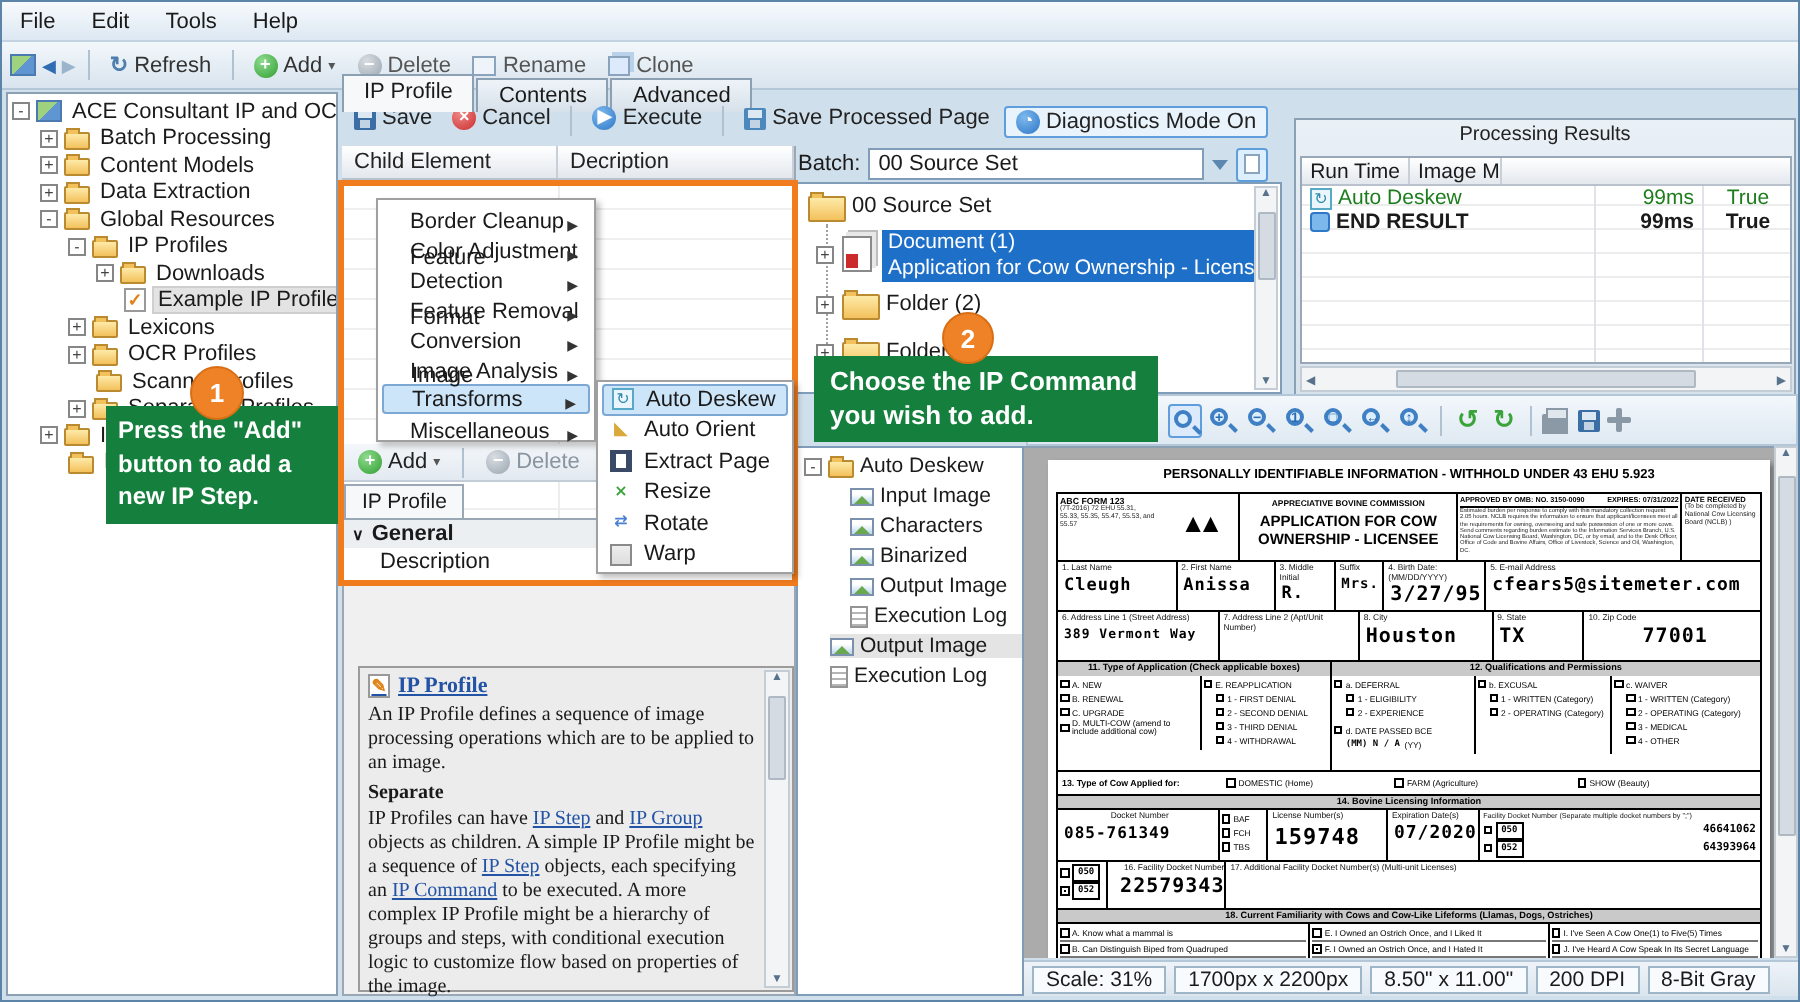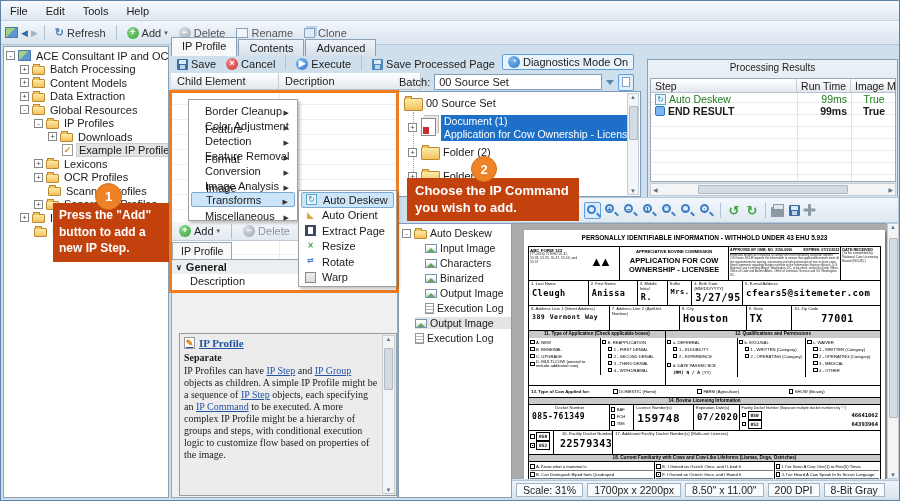--- a/index.html
+++ b/index.html
@@ -41,27 +41,27 @@
   .trow{display:flex;align-items:center;gap:3px;height:13.5px;font-size:11px;white-space:nowrap;}
   .trow .lbl{padding:0 2px;}
   .trow.sel .lbl{background:#e3e3e3;border:1px solid #cfcfcf;}
   .appico{width:13px;height:11px;border:1px solid #4a7ab0;flex:none;background:linear-gradient(135deg,#9ed27e 50%,#5f96d2 50%);}
   .profico{width:11px;height:12px;border:1px solid #999;background:#fff;flex:none;color:#e08214;font:bold 9px/11px "Liberation Sans",sans-serif;text-align:center;}
   
   #mid-bg{left:170px;top:72px;width:227px;height:425px;background:#f0f0f0;border:1px solid #9aa8b6;}
   #tabs{left:170px;top:36px;height:19px;display:flex;align-items:flex-end;font-size:11px;}
   .tab{padding:2px 10px 3px;background:linear-gradient(#eef3f8,#d7e1ea);border:1px solid #8ca0b3;border-bottom:none;margin-right:1px;height:17px;}
   .tab.active{background:#f6f8fa;height:19px;position:relative;z-index:2;}
-  #actionbar{left:170px;top:52px;width:470px;height:17px;display:flex;align-items:flex-end;gap:4px;font-size:11px;color:#222;padding-left:3px;}
+  #actionbar{left:170px;top:52px;width:470px;height:17px;display:flex;align-items:flex-start;gap:4px;font-size:11px;color:#222;padding-left:3px;}
   .abtn{display:flex;align-items:center;gap:3px;padding:0 3px;}
   .ic-disk{width:11px;height:11px;background:#3b6ea5;border-radius:1px;position:relative;flex:none;}
   .ic-disk::before{content:"";position:absolute;left:2px;top:1px;width:7px;height:4px;background:#dce8f2;}
   .ic-disk::after{content:"";position:absolute;left:3px;bottom:1px;width:5px;height:4px;background:#c2d4e4;}
   .diag-on{border:1px solid #5e9edd;border-radius:2px;background:#e9f3fc;padding:1px 5px;}
-  #childhdr{left:170px;top:72px;width:250px;height:17px;background:linear-gradient(#ffffff,#e3e8ee);
+  #childhdr{left:170px;top:72px;width:226px;height:17px;background:linear-gradient(#ffffff,#e3e8ee);
             border-bottom:1px solid #b9c2cc;display:flex;font-size:11px;color:#222;}
   #childhdr .hc{padding:2px 6px;border-right:1px solid #c8cfd7;}
   #childbody{left:170px;top:89px;width:226px;height:203px;background:#fff;
      background-image:repeating-linear-gradient(#fff,#fff 14px,#efefef 14px,#efefef 15px),linear-gradient(#e8e8e8,#e8e8e8);}
   #colline{left:278px;top:89px;width:1px;height:203px;background:#ededed;}
   #minibar{left:171px;top:221px;width:225px;height:19px;background:linear-gradient(#f4f7fa,#e2e9f0);border-bottom:1px solid #c2cdd8;
            display:flex;align-items:center;gap:4px;font-size:11px;padding-left:3px;color:#8a949e;}
   #minibar .en{color:#222;}
   #ptab2{left:171px;top:241px;height:17px;background:#f6f8fa;border:1px solid #9aa8b6;border-bottom:none;
          font-size:10.5px;padding:2px 8px;}
@@ -159,21 +159,21 @@
   .smi{height:15.5px;display:flex;align-items:center;gap:6px;padding:0 4px;margin:0 2px;}
   .smi.hl{background:#cde5f9;border:1px solid #7da8d4;border-radius:2px;}
   .sic{width:11px;height:11px;flex:none;text-align:center;font:8px/10px "DejaVu Sans",sans-serif;}
   .sic.orient{color:#d9a93a;font-size:9px;}
   .sic.extract{background:#3a4a66;position:relative;}
   .sic.extract::after{content:"";position:absolute;left:3px;top:2px;width:5px;height:7px;background:#fff;}
   .sic.resize{color:#3aa33a;font-weight:bold;}
   .sic.rotate{color:#4a7fd4;font-weight:bold;}
   .sic.warp{border:1px solid #8a8a8a;background:linear-gradient(#eee,#ddd);}
   .callout-circle{border-radius:50%;background:#ef8226;border:1px solid #d96f15;color:#fff;text-align:center;z-index:101;}
-  .callout-box{background:#c2410c;color:#fff;font-weight:bold;z-index:100;}
+  .callout-box{background:#15803d;color:#fff;font-weight:bold;z-index:100;}
 </style>
 </head>
 <body>
 
 <div id="app">
 
   <div id="menubar" class="abs">
     <span class="menu-item">File</span>
     <span class="menu-item">Edit</span>
     <span class="menu-item">Tools</span>
@@ -349,20 +349,21 @@
       </div>
     <div class="prow">Description</div>
   </div>
 
   <div id="help" class="abs">
     <div class="inner">
       <div class="title">
         <span class="profico" style="font-family:'Liberation Sans',sans-serif;">✎</span>
         <span>IP Profile</span>
       </div>
+      <p>An IP Profile defines a sequence of image processing operations which are to be applied to an image.</p>
       <p style="font-weight:bold;margin-bottom:1px;">Separate</p>
       <p style="margin-top:0;"><span>IP Profiles can have </span><span class="lnk">IP Step</span><span> and </span><span class="lnk">IP Group</span><span> objects as children. A simple IP Profile might be a sequence of </span><span class="lnk">IP Step</span><span> objects, each specifying an </span><span class="lnk">IP Command</span><span> to be executed. A more complex IP Profile might be a hierarchy of groups and steps, with conditional execution logic to customize flow based on properties of the image.</span></p>
 
     </div>
   </div>
   <div id="help-scroll" class="abs vscroll">
     <span>▲</span>
     <span class="thumb" style="height:42px;position:absolute;top:12px;left:1px;"></span>
     <span>▼</span>
   </div>
@@ -410,21 +411,20 @@
       <span>▲</span>
       <span class="thumb" style="height:34px;position:absolute;top:12px;left:1px;"></span>
       <span>▼</span>
     </div>
   </div>
 
   <div id="results" class="abs">
     <div class="cap">Processing Results</div>
     <div id="rtable">
       <div id="rhdr">
-        <div class="c-step">Step</div>
         <div class="c-time">Run Time</div>
         <div class="c-mod">Image Modified</div>
       </div>
       <div class="rvline" style="left:146px;"></div>
       <div class="rvline" style="left:200px;"></div>
       <div class="rrow">
         <div class="c-step green">
             <span class="ic-deskew">↻</span>
             <span>Auto Deskew</span>
           </div>

